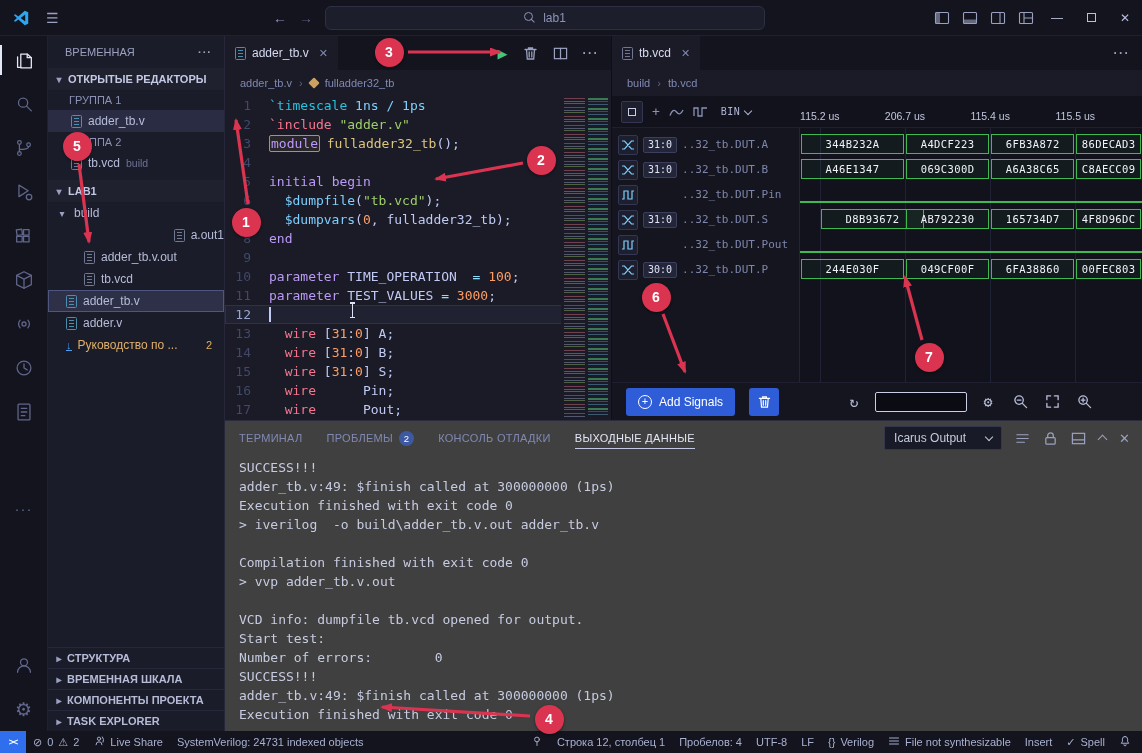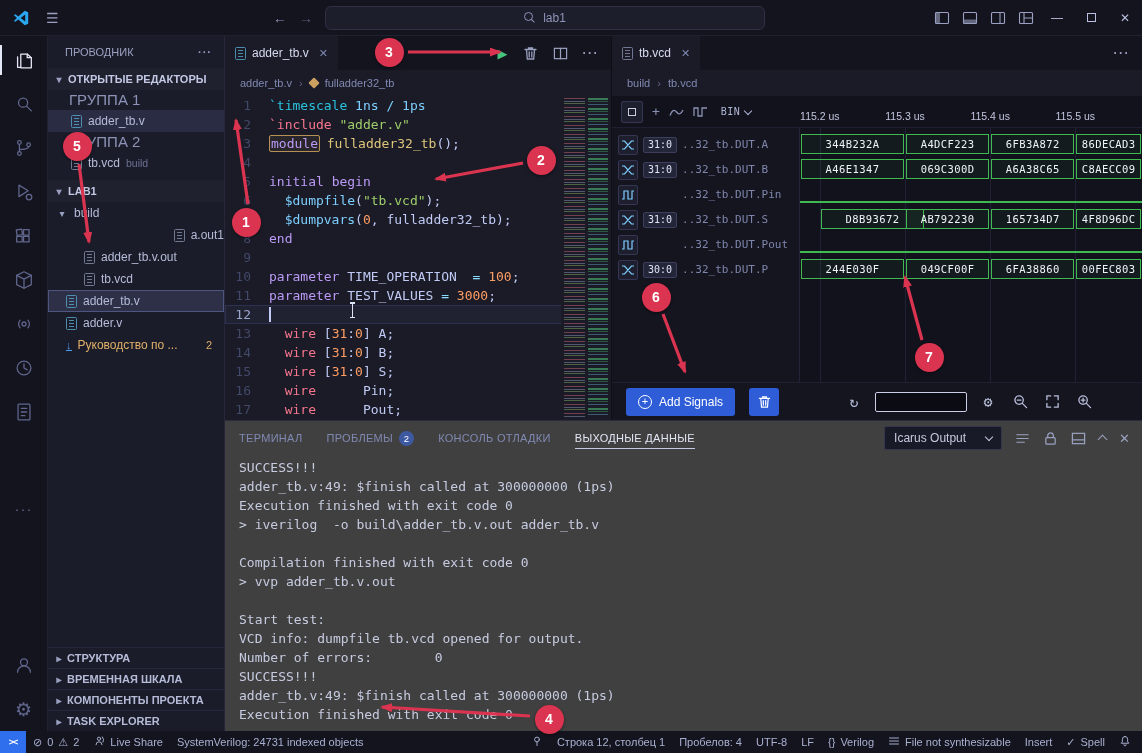--- a/index.html
+++ b/index.html
@@ -35,21 +35,21 @@
   .ab-spacer{flex:1}
   .ab-glyph{font-size:19px}
 
   
   .sidebar{position:absolute;top:36px;bottom:22px;left:48px;width:177px;background:#1b1c2a;border-right:1px solid #26273b;display:flex;flex-direction:column;z-index:3;overflow:hidden}
   .sb-header{height:32px;flex:none;display:flex;align-items:center;justify-content:space-between;padding:0 12px 0 17px;color:#9aa0c0;font-size:11px}
   .sb-more{letter-spacing:1px;cursor:pointer;font-weight:bold}
   .sb-sec{height:22px;flex:none;display:flex;align-items:center;gap:3px;padding-left:5px;font-weight:bold;font-size:11px;color:#c3c8e4;background:rgba(255,255,255,.025);cursor:pointer}
   .sb-sec.ws{margin-top:6px}
   .chev{color:#9aa0c0;font-size:10px;width:12px;text-align:center;flex:none}
-  .oe-group{height:20px;line-height:20px;padding-left:21px;color:#8d93b6;font-size:15px}
+  .oe-group{height:20px;line-height:20px;padding-left:21px;color:#8d93b6;font-size:11px}
   .oe-file{height:22px;display:flex;align-items:center;gap:6px;padding-left:23px;color:#b6bcd8;cursor:pointer}
   .oe-file.active{background:#2a2c44}
   .oe-suffix{color:#6b7193;font-size:10.5px}
   .tree-row{height:22px;display:flex;align-items:center;gap:6px;color:#b6bcd8;cursor:pointer}
   .tree-row.focused{background:#2d3047;outline:1px solid #4e5680;outline-offset:-1px}
   .tree-row.modified .tree-label{color:#e0af68}
   .tree-label{white-space:nowrap;overflow:hidden;text-overflow:ellipsis}
   .tree-badge{margin-left:auto;margin-right:12px;color:#e0af68;font-size:11px}
   .fico{width:11px;height:13px;border:1px solid currentColor;border-radius:1.5px;display:inline-block;flex:none;position:relative;opacity:.9}
   .fico::before{content:"";position:absolute;left:2px;right:2px;top:2px;height:7px;background:repeating-linear-gradient(to bottom,currentColor 0 1px,transparent 1px 3px)}
@@ -286,21 +286,21 @@
       <svg viewBox="0 0 24 24">
           <circle cx="12" cy="9" r="3.8"></circle>
           <path d="M5 20a7 7 0 0 1 14 0"></path>
         </svg>
     </span>
     <span class="ab-item ab-glyph">⚙</span>
   </nav>
 
   <aside class="sidebar">
     <div class="sb-header">
-      <span>ПРОВОДНИК</span>
+      <span>ВРЕМЕННАЯ</span>
       <span class="sb-more">···</span>
     </div>
     <div class="sb-sec">
       <span class="chev">▾</span>
       <span>ОТКРЫТЫЕ РЕДАКТОРЫ</span>
     </div>
     <div>
         <div class="oe-group">ГРУППА 1</div>
         <div class="oe-file active">
           <span class="fico blue"></span>
@@ -508,21 +508,21 @@
                 <path d="M1 10V2h4v8h4V2h5"></path>
               </svg>
           </span>
           <span class="wv-bin">
             <span>BIN</span>
             <i class="chev-dn"></i>
           </span>
         </div>
         <div class="wv-ruler">
             <span class="tick-label" style="left: 5.8%;">115.2 us</span>
-            <span class="tick-label" style="left: 30.7%;">115.3 us</span>
+            <span class="tick-label" style="left: 30.7%;">206.7 us</span>
             <span class="tick-label" style="left: 55.6%;">115.4 us</span>
             <span class="tick-label" style="left: 80.5%;">115.5 us</span>
           </div>
       </div>
       <div class="wv-main">
         <div class="wv-names">
             <div class="sig-row">
               <span class="sig-ico">
                 <svg viewBox="0 0 14 10">
                   <path d="M1 1h2.5l7 8H13M1 9h2.5l7-8H13"></path>
@@ -698,22 +698,22 @@
     </div>
     <div class="panel-out">
         <div class="oline">SUCCESS!!!</div>
         <div class="oline">adder_tb.v:49: $finish called at 300000000 (1ps)</div>
         <div class="oline">Execution finished with exit code 0</div>
         <div class="oline">&gt; iverilog  -o build\adder_tb.v.out adder_tb.v</div>
         <div class="oline">&nbsp;</div>
         <div class="oline">Compilation finished with exit code 0</div>
         <div class="oline">&gt; vvp adder_tb.v.out</div>
         <div class="oline">&nbsp;</div>
+        <div class="oline">VCD info: dumpfile tb.vcd opened for output.</div>
         <div class="oline">Start test:</div>
-        <div class="oline">VCD info: dumpfile tb.vcd opened for output.</div>
         <div class="oline">Number of errors:        0</div>
         <div class="oline">SUCCESS!!!</div>
         <div class="oline">adder_tb.v:49: $finish called at 300000000 (1ps)</div>
         <div class="oline">Execution finished with exit code 0</div>
       </div>
   </section>
 
   <footer class="statusbar">
     <div class="sb-remote">&gt;&lt;</div>
     <div class="sbi">

